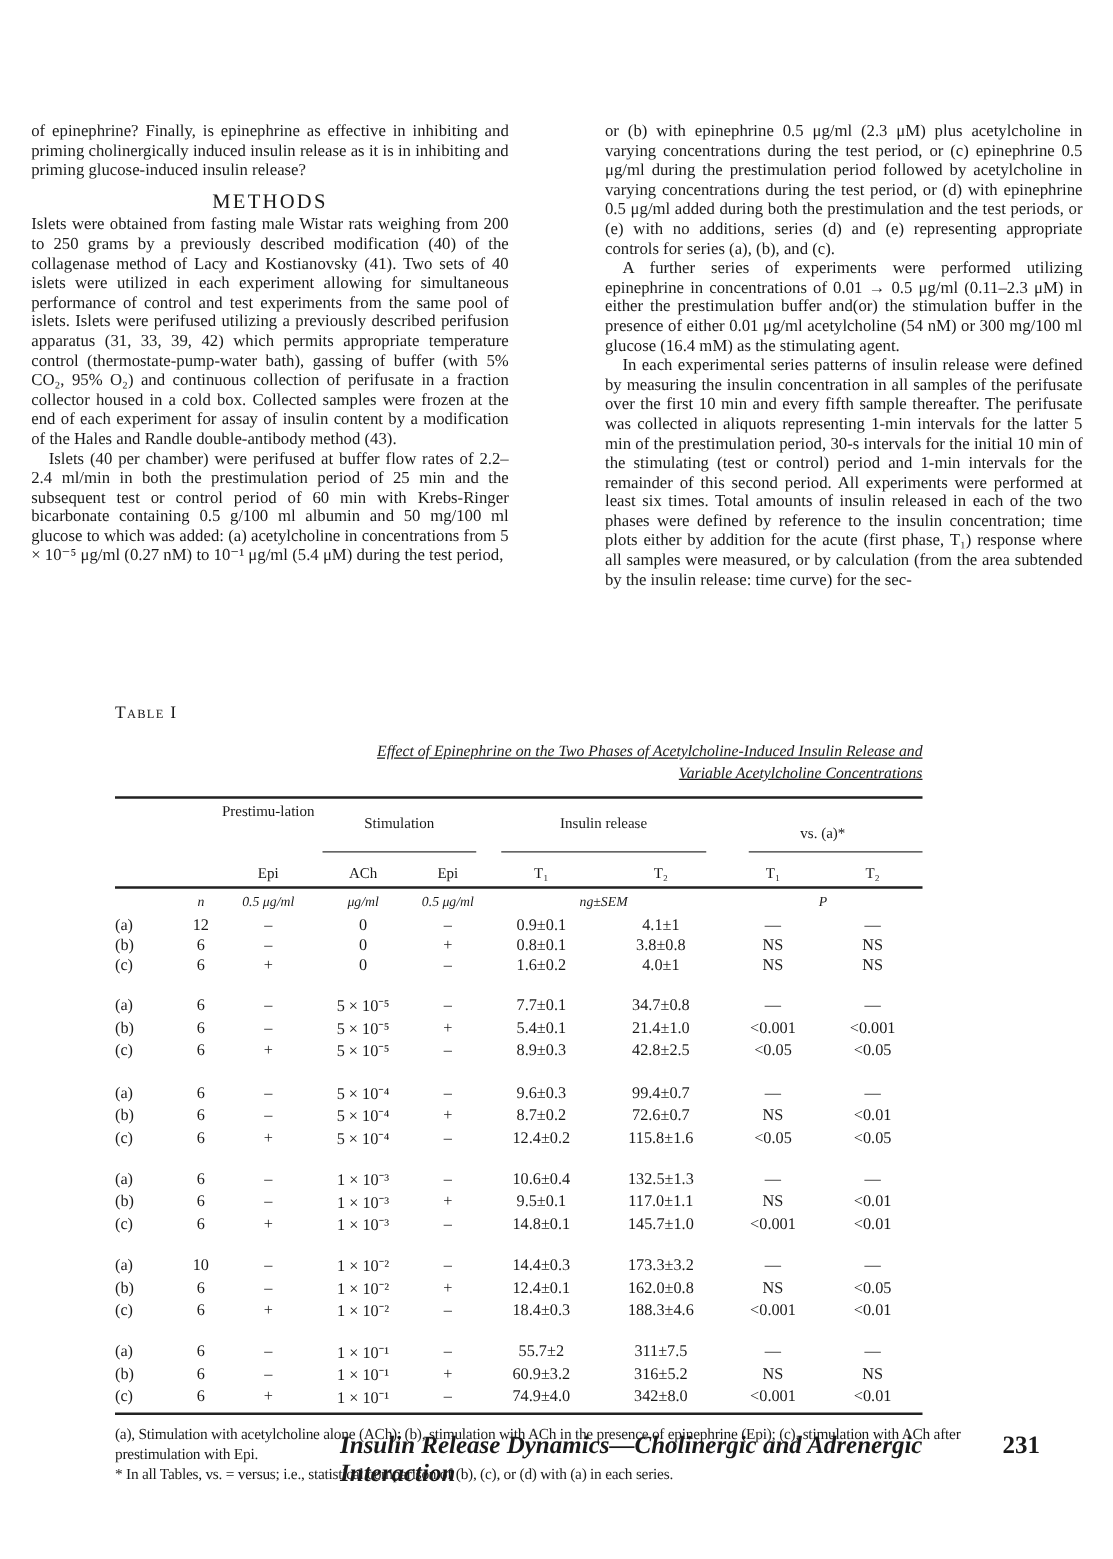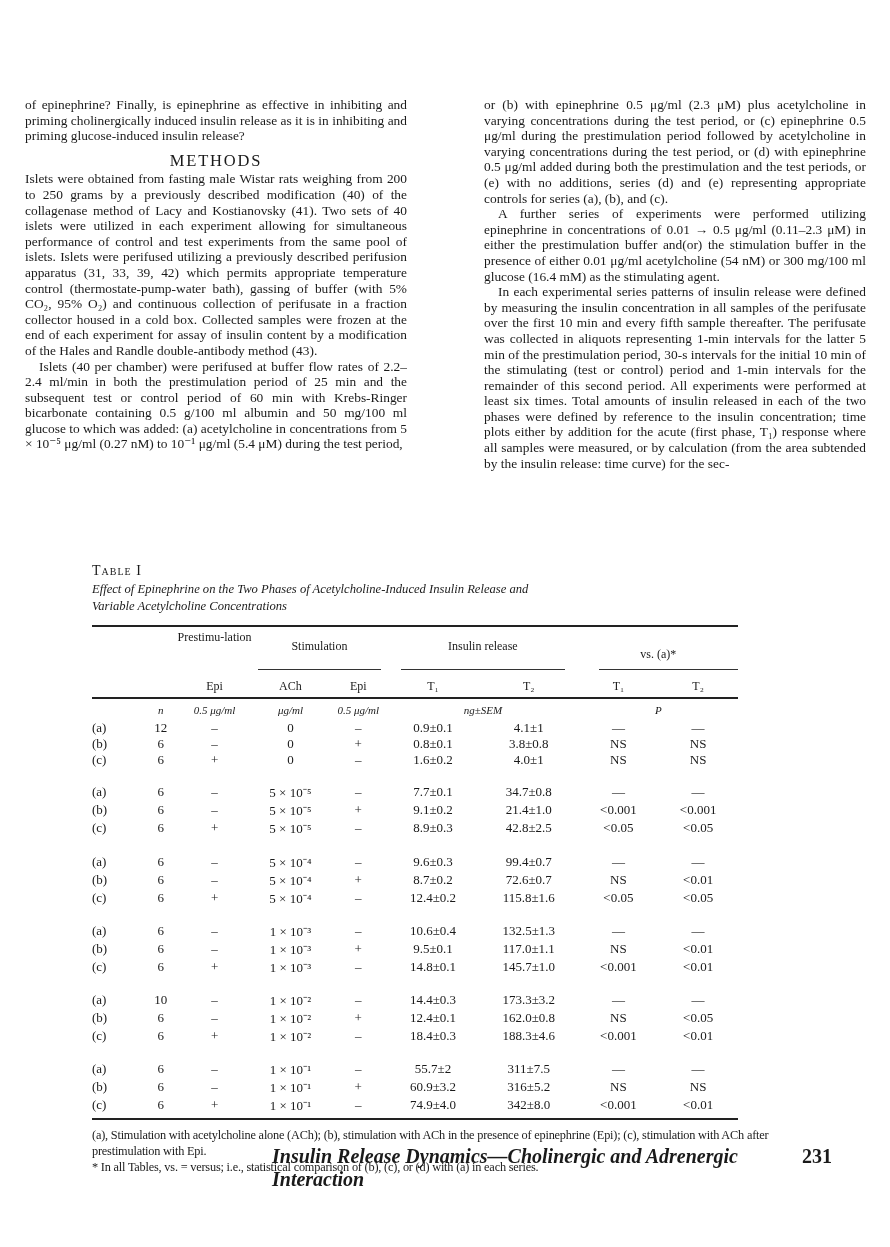--- a/index.html
+++ b/index.html
@@ -10,22 +10,22 @@
   .col p { margin:0; }
   .col p.ind { text-indent:14px; }
   #col-left { left:25px; }
   #col-right { left:484px; }
   .heading { text-align:center; font-size:16.5px; letter-spacing:1.8px; margin:9px 0 3px 0;
              font-family:"Liberation Serif",serif; }
 
   #table-block { position:absolute; left:92px; top:563px; width:646px; }
   .tbl-title { text-align:left; font-size:14px; letter-spacing:1px; }
   .tbl-title .sc { font-variant:small-caps; }
-  .tbl-caption { text-align:left; font-style:italic; font-size:12.6px; line-height:17px;
-                 font-family:"Liberation Serif",serif; margin-top:2px; }
+  .tbl-caption { text-align:right; font-style:italic; font-size:12.6px; line-height:17px;
+                 font-family:"Liberation Serif",serif; margin-top:14px;text-decoration:underline; }
   .rule-thick { border-top:2px solid #222; }
   table.data { border-collapse:collapse; width:646px; font-size:13px;
                font-family:"Liberation Serif",serif; }
   table.data td { padding:0; height:15.3px; text-align:center; white-space:nowrap; }
   table.data thead td { font-size:12px; height:14px; }
   .unit-row td { font-style:italic; font-size:11px; }
   .gap td { height:7px; }
   .sub-line { border-bottom:1.2px solid #333; }
   td.lbl { text-align:left !important; }
   .notes { font-size:12.3px; line-height:15.6px; margin-top:8px; font-family:"Liberation Sans",sans-serif;
@@ -165,21 +165,21 @@
           <td>34.7±0.8</td>
           <td>—</td>
           <td>—</td>
         </tr>
         <tr>
           <td class="lbl">(b)</td>
           <td>6</td>
           <td>–</td>
           <td>5 × 10⁻⁵</td>
           <td>+</td>
-          <td>9.1±0.2</td>
+          <td>5.4±0.1</td>
           <td>21.4±1.0</td>
           <td>&lt;0.001</td>
           <td>&lt;0.001</td>
         </tr>
         <tr>
           <td class="lbl">(c)</td>
           <td>6</td>
           <td>+</td>
           <td>5 × 10⁻⁵</td>
           <td>–</td>

